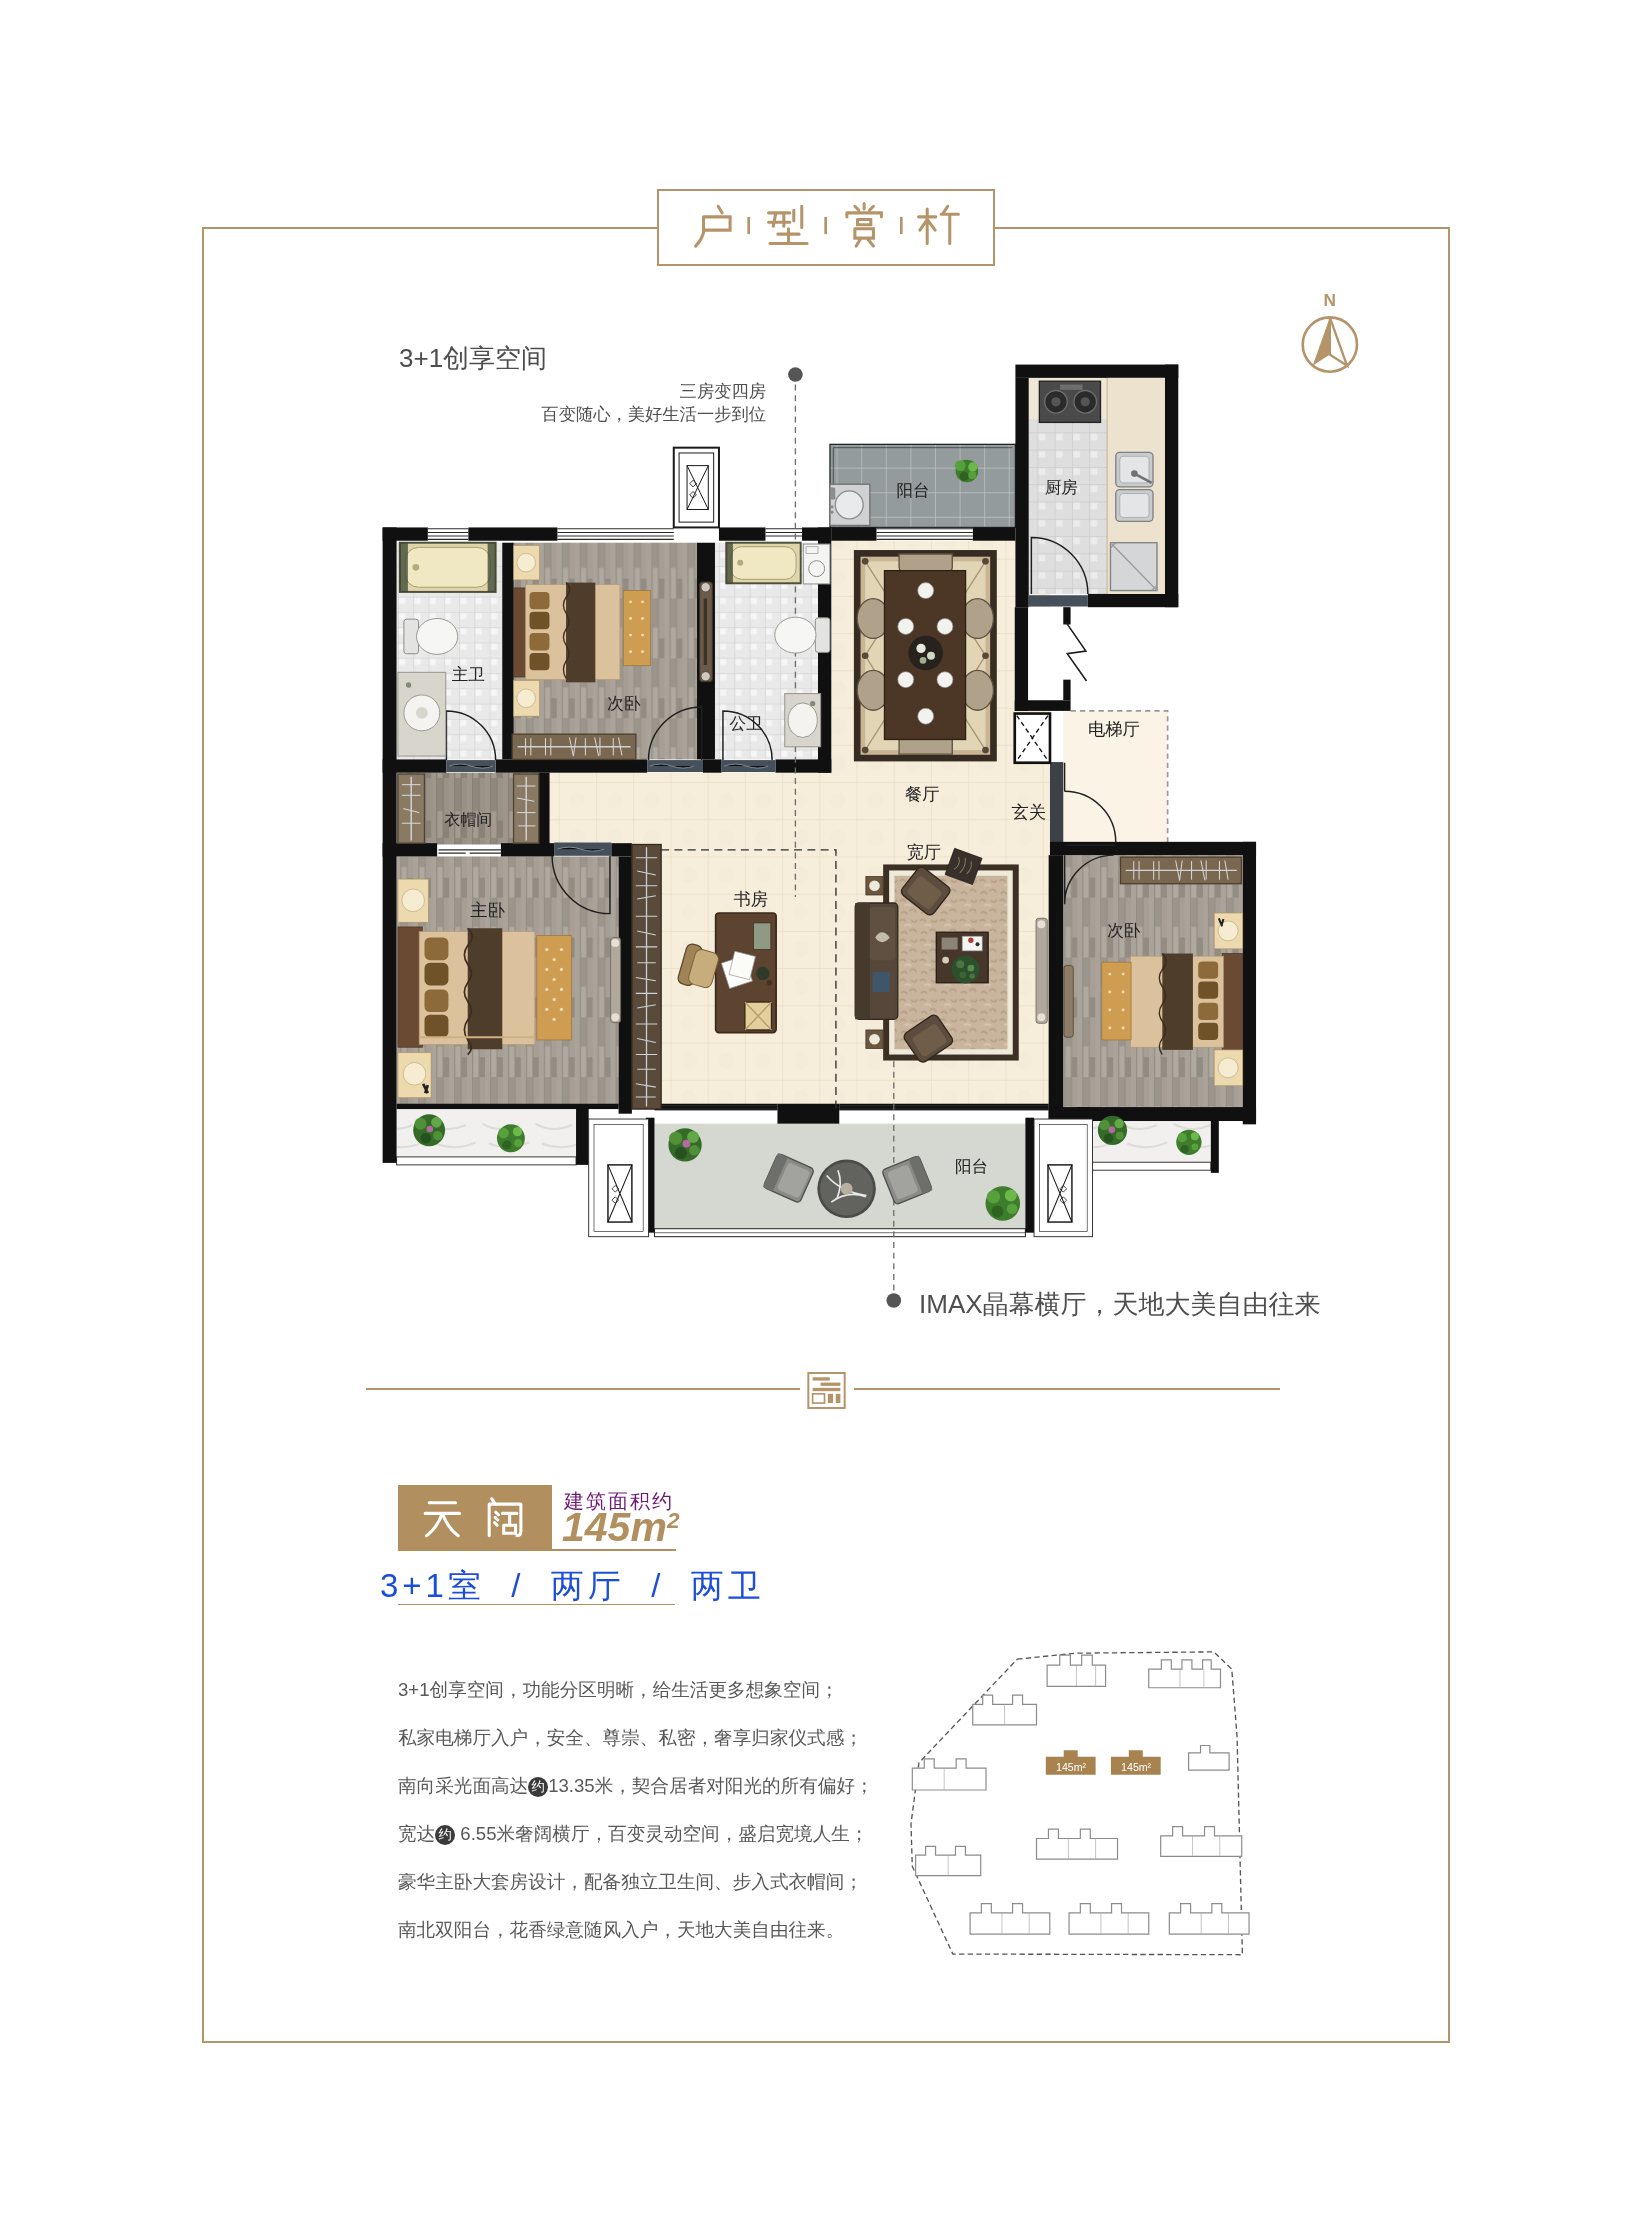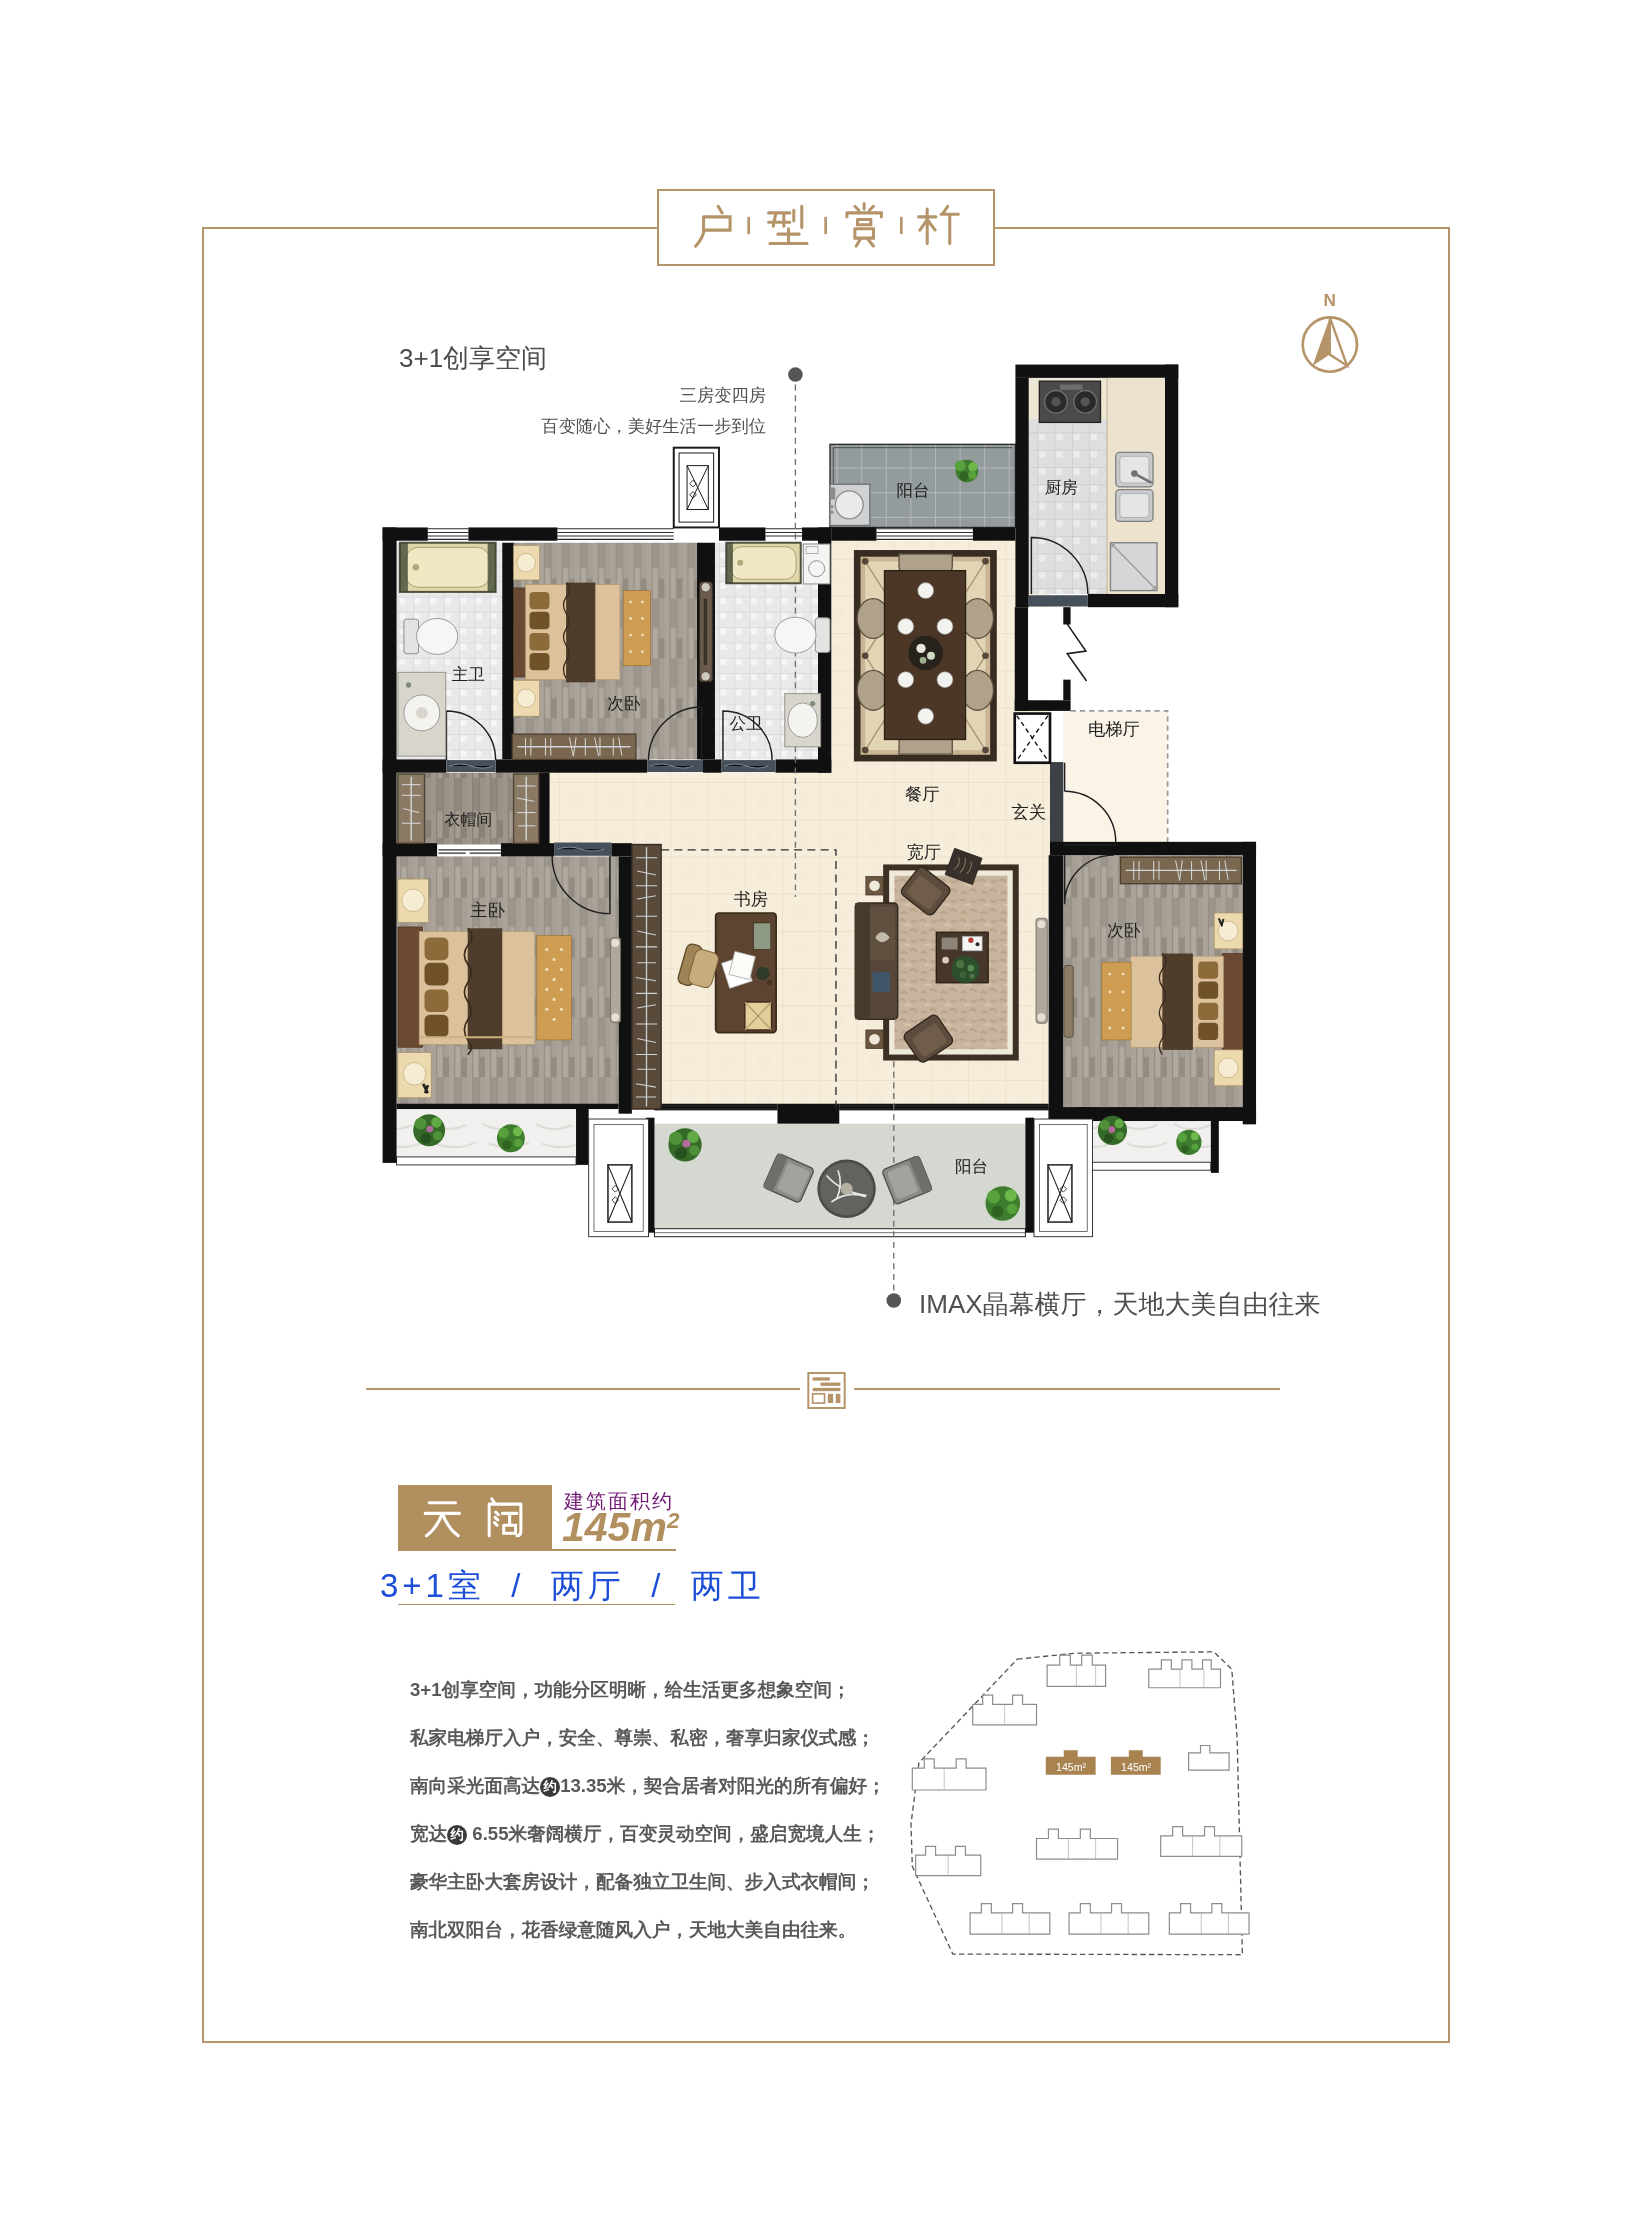--- a/index.html
+++ b/index.html
@@ -39,21 +39,21 @@
 
 <svg class="abs" style="left:1290px;top:283px;" width="83" height="96" viewBox="0 0 125 145">
   <text x="60" y="34" font-size="26" font-weight="bold" fill="#b5946a" text-anchor="middle" font-family="Liberation Sans">N</text>
   <circle cx="60" cy="93" r="41" fill="none" stroke="#b5946a" stroke-width="4"></circle>
   <path d="M60 52 L34 125 L60 108 Z" fill="#b5946a"></path>
   <path d="M60 52 L86 125 L60 108 Z" fill="none" stroke="#b5946a" stroke-width="3.5"></path>
 </svg>
 
 <div class="abs" style="left:399px;top:341px;width:367px;text-align:left;color:#4d4d4d;font-size:26px;">3+1创享空间</div>
 
-<div class="abs" style="left:399px;top:380px;width:367px;text-align:right;color:#4f4f4f;font-size:17.3px;line-height:31px;">三房变四房<br>百变随心，美好生活一步到位</div>
+<div class="abs" style="left:399px;top:380px;width:367px;text-align:right;color:#4f4f4f;font-size:17.3px;line-height:23px;">三房变四房<br>百变随心，美好生活一步到位</div>
 
 <svg id="plan" class="abs" style="left:366px;top:359px;" width="904" height="971" viewBox="550 540 1360 1460">
 <defs>
   <pattern id="beige" width="56" height="56" patternUnits="userSpaceOnUse">
     <rect width="56" height="56" fill="#f6eddb"></rect>
     <path d="M0 0H56M0 0V56" stroke="#e9ddc3" stroke-width="2" fill="none"></path>
     <circle cx="28" cy="28" r="12" fill="#f1e6d0" opacity="0.35"></circle>
   </pattern>
   <pattern id="bathtile" width="23" height="23" patternUnits="userSpaceOnUse">
     <rect width="23" height="23" fill="#e9e9e9"></rect>
@@ -812,21 +812,21 @@
 <div class="abs" style="left:564px;top:1488px;color:#701a75;font-size:20px;letter-spacing:2px;">建筑面积约</div>
 
 <div class="abs" style="left:562px;top:1504px;color:#b18f5e;font-size:41px;font-weight:bold;font-style:italic;">145m<span style="font-size:22.6px;vertical-align:13.3px;">2</span></div>
 
 <div class="abs" style="left:552px;top:1549px;width:124px;height:2px;background:#b18f5e;"></div>
 
 <div class="abs" style="left:380px;top:1564px;color:#1d4ed8;font-size:33px;letter-spacing:4px;">3+1室&nbsp;&nbsp;/&nbsp;&nbsp;两厅&nbsp;&nbsp;/&nbsp;&nbsp;两卫</div>
 
 <div class="abs" style="left:398px;top:1604px;width:277px;height:1.3px;background:#b18f5e;"></div>
 
-<div class="abs" style="left:410px;top:1666px;width:572px;color:#595959;font-size:18.6px;line-height:48px;white-space:nowrap;font-weight:bold;">
+<div class="abs" style="left:398px;top:1666px;width:572px;color:#595959;font-size:18.6px;line-height:48px;white-space:nowrap;">
 3+1创享空间，功能分区明晰，给生活更多想象空间；<br>
 私家电梯厅入户，安全、尊崇、私密，奢享归家仪式感；<br>
 南向采光面高达<span class="yue">约</span>13.35米，契合居者对阳光的所有偏好；<br>
 宽达<span class="yue">约</span> 6.55米奢阔横厅，百变灵动空间，盛启宽境人生；<br>
 豪华主卧大套房设计，配备独立卫生间、步入式衣帽间；<br>
 南北双阳台，花香绿意随风入户，天地大美自由往来。
 </div>
 <style>
 .yue{display:inline-block;width:20px;height:20px;line-height:20px;border-radius:50%;background:#3a3a3a;color:#fff;font-size:13.3px;text-align:center;vertical-align:1.3px;}
 </style>

